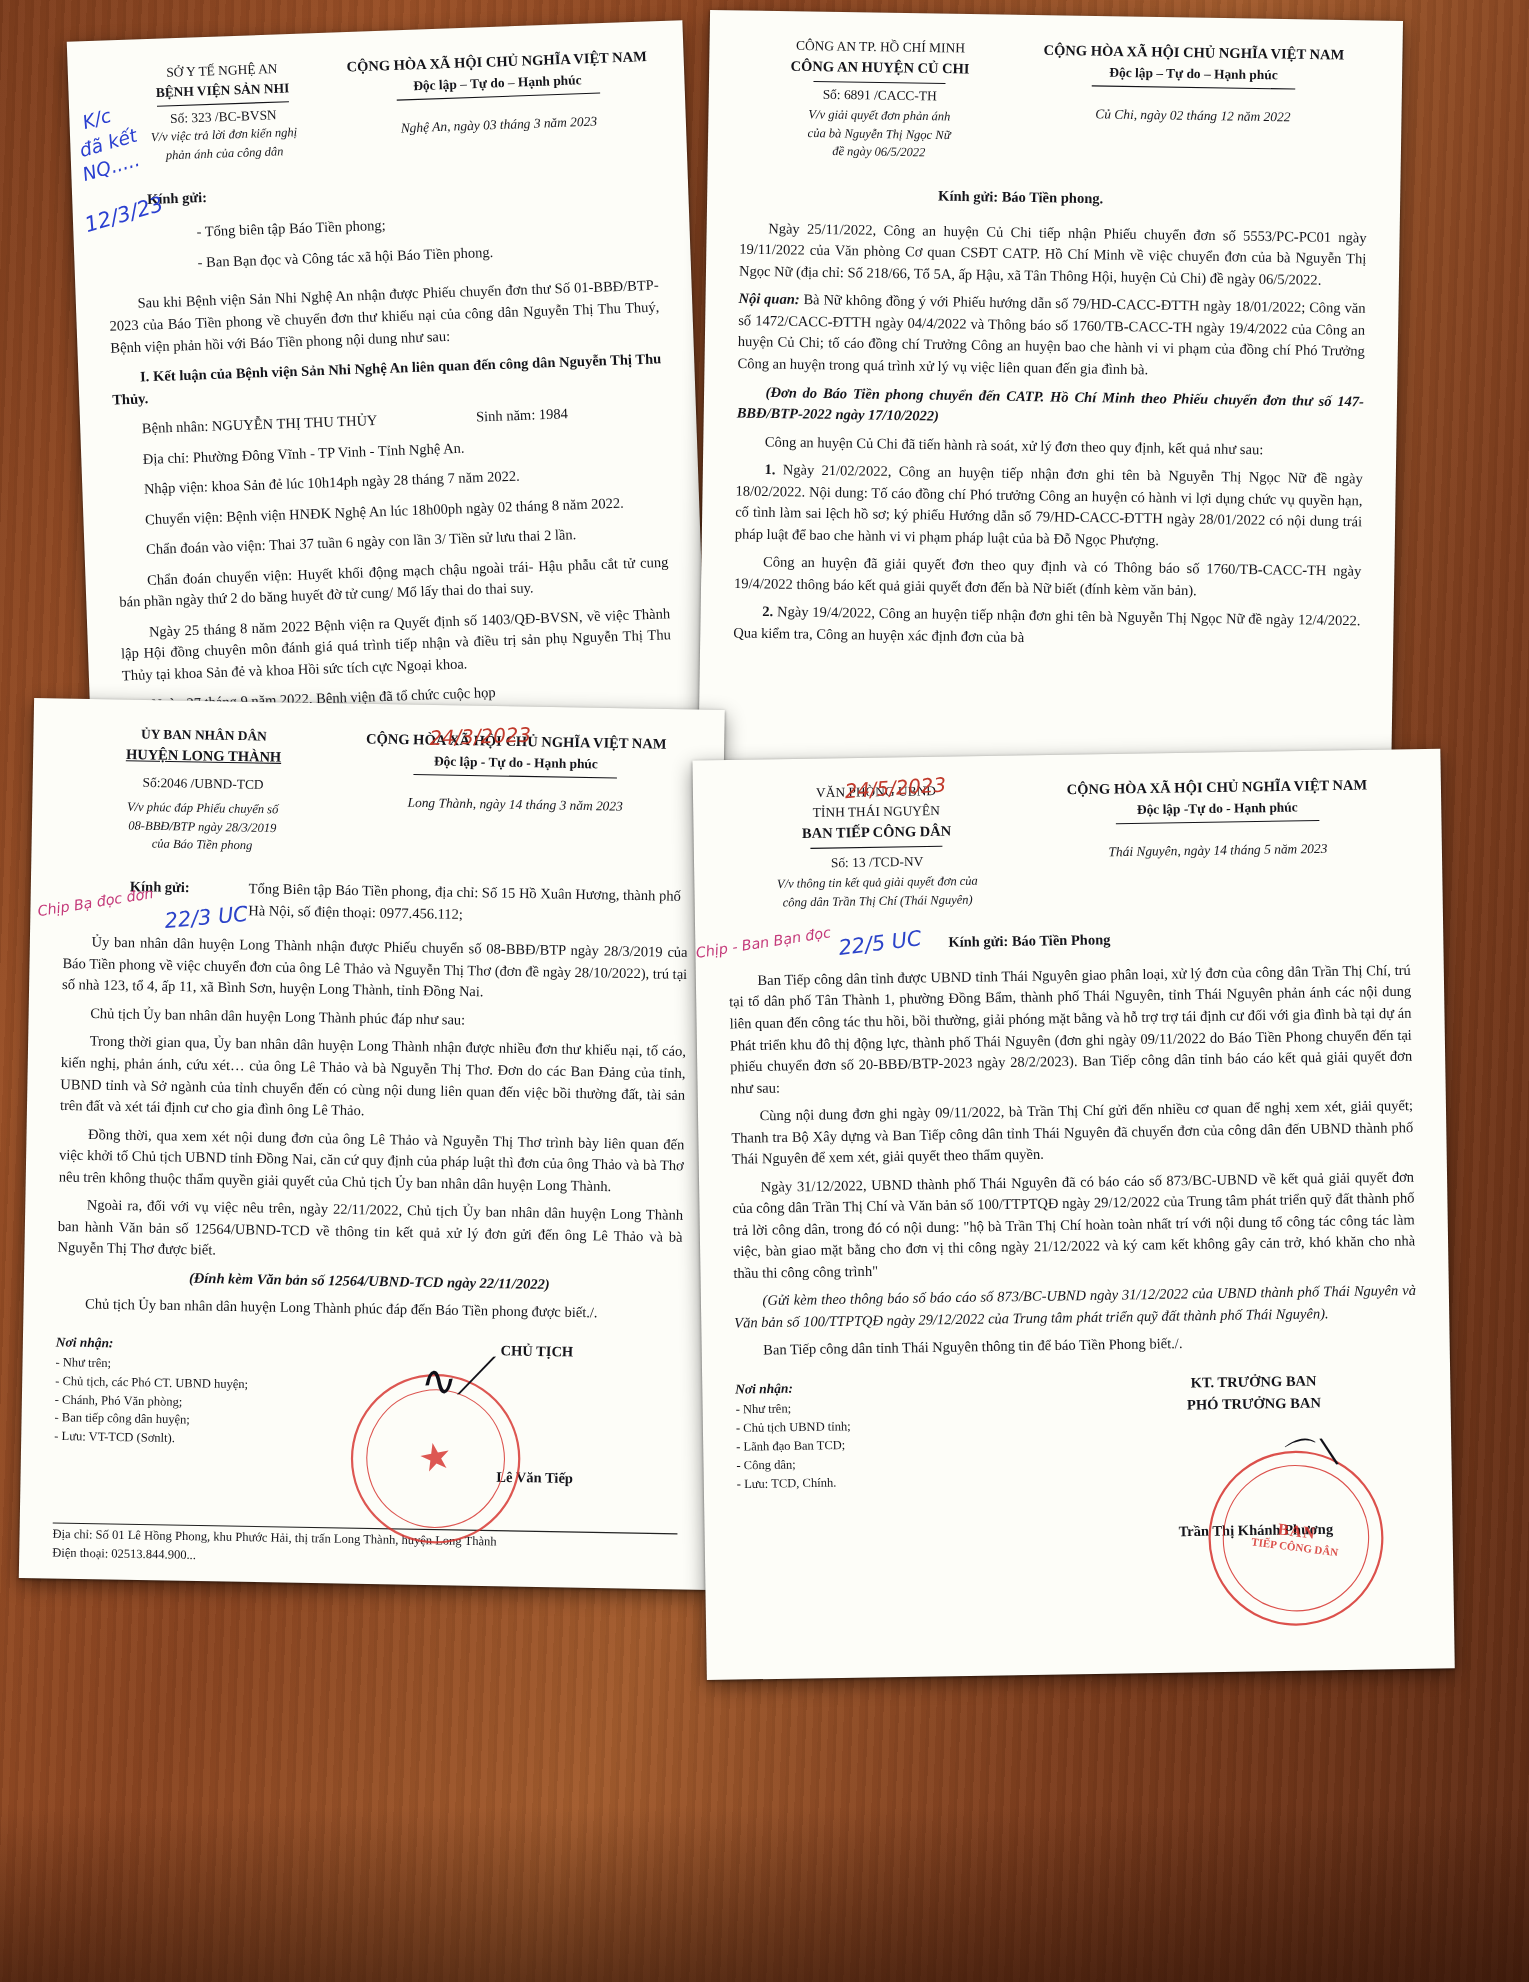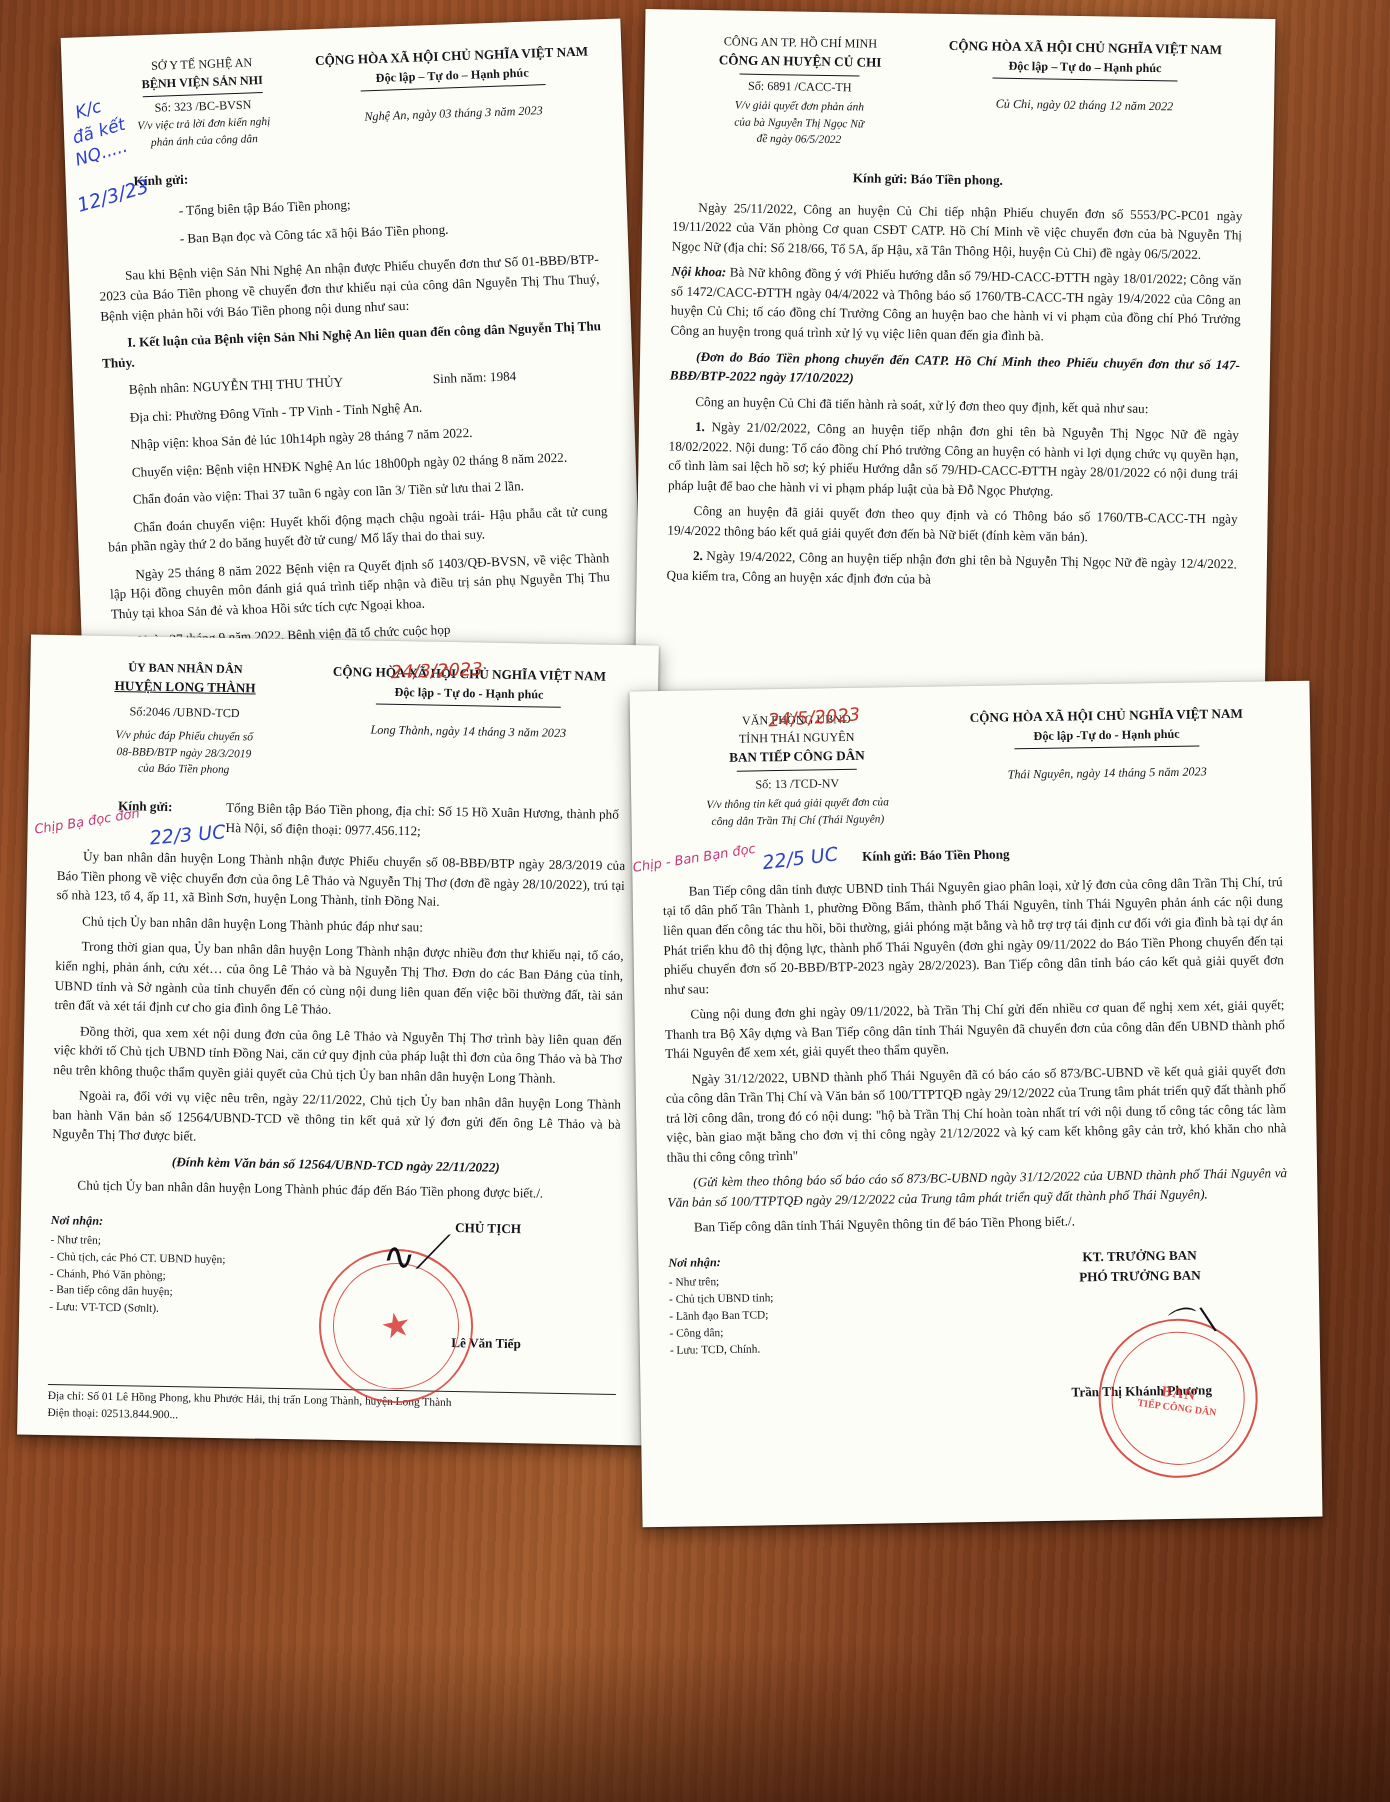--- a/index.html
+++ b/index.html
@@ -186,21 +186,21 @@
         <div class="b sm">Độc lập – Tự do – Hạnh phúc</div>
         <div class="rule-w"></div>
         <div class="i sm mt16">Củ Chi, ngày 02 tháng 12 năm 2022</div>
       </div>
     </div>
 
     <div class="mt20 b" style="padding-left:180px;">Kính gửi: Báo Tiền phong.</div>
 
     <div class="mt12 jst ind">Ngày 25/11/2022, Công an huyện Củ Chi tiếp nhận Phiếu chuyển đơn số 5553/PC-PC01 ngày 19/11/2022 của Văn phòng Cơ quan CSĐT CATP. Hồ Chí Minh về việc chuyển đơn của bà Nguyễn Thị Ngọc Nữ (địa chỉ: Số 218/66, Tổ 5A, ấp Hậu, xã Tân Thông Hội, huyện Củ Chi) đề ngày 06/5/2022.</div>
     <div class="mt6 jst">
-      <span class="b i">Nội khoa:</span><span> Bà Nữ không đồng ý với Phiếu hướng dẫn số 79/HD-CACC-ĐTTH ngày 18/01/2022; Công văn số 1472/CACC-ĐTTH ngày 04/4/2022 và Thông báo số 1760/TB-CACC-TH ngày 19/4/2022 của Công an huyện Củ Chi; tố cáo đồng chí Trưởng Công an huyện bao che hành vi vi phạm của đồng chí Phó Trưởng Công an huyện trong quá trình xử lý vụ việc liên quan đến gia đình bà.</span>
+      <span class="b i">Nội quan:</span><span> Bà Nữ không đồng ý với Phiếu hướng dẫn số 79/HD-CACC-ĐTTH ngày 18/01/2022; Công văn số 1472/CACC-ĐTTH ngày 04/4/2022 và Thông báo số 1760/TB-CACC-TH ngày 19/4/2022 của Công an huyện Củ Chi; tố cáo đồng chí Trưởng Công an huyện bao che hành vi vi phạm của đồng chí Phó Trưởng Công an huyện trong quá trình xử lý vụ việc liên quan đến gia đình bà.</span>
     </div>
     <div class="mt6 jst i b ind">(Đơn do Báo Tiền phong chuyển đến CATP. Hồ Chí Minh theo Phiếu chuyển đơn thư số 147-BBĐ/BTP-2022 ngày 17/10/2022)</div>
     <div class="mt6 jst ind">Công an huyện Củ Chi đã tiến hành rà soát, xử lý đơn theo quy định, kết quả như sau:</div>
     <div class="mt6 jst ind">
       <span class="b">1.</span><span> Ngày 21/02/2022, Công an huyện tiếp nhận đơn ghi tên bà Nguyễn Thị Ngọc Nữ đề ngày 18/02/2022. Nội dung: Tố cáo đồng chí Phó trưởng Công an huyện có hành vi lợi dụng chức vụ quyền hạn, cố tình làm sai lệch hồ sơ; ký phiếu Hướng dẫn số 79/HD-CACC-ĐTTH ngày 28/01/2022 có nội dung trái pháp luật để bao che hành vi vi phạm pháp luật của bà Đỗ Ngọc Phượng.</span>
     </div>
     <div class="mt6 jst ind">Công an huyện đã giải quyết đơn theo quy định và có Thông báo số 1760/TB-CACC-TH ngày 19/4/2022 thông báo kết quả giải quyết đơn đến bà Nữ biết (đính kèm văn bản).</div>
     <div class="mt6 jst ind">
       <span class="b">2.</span><span> Ngày 19/4/2022, Công an huyện tiếp nhận đơn ghi tên bà Nguyễn Thị Ngọc Nữ đề ngày 12/4/2022. Qua kiểm tra, Công an huyện xác định đơn của bà</span>
     </div>

